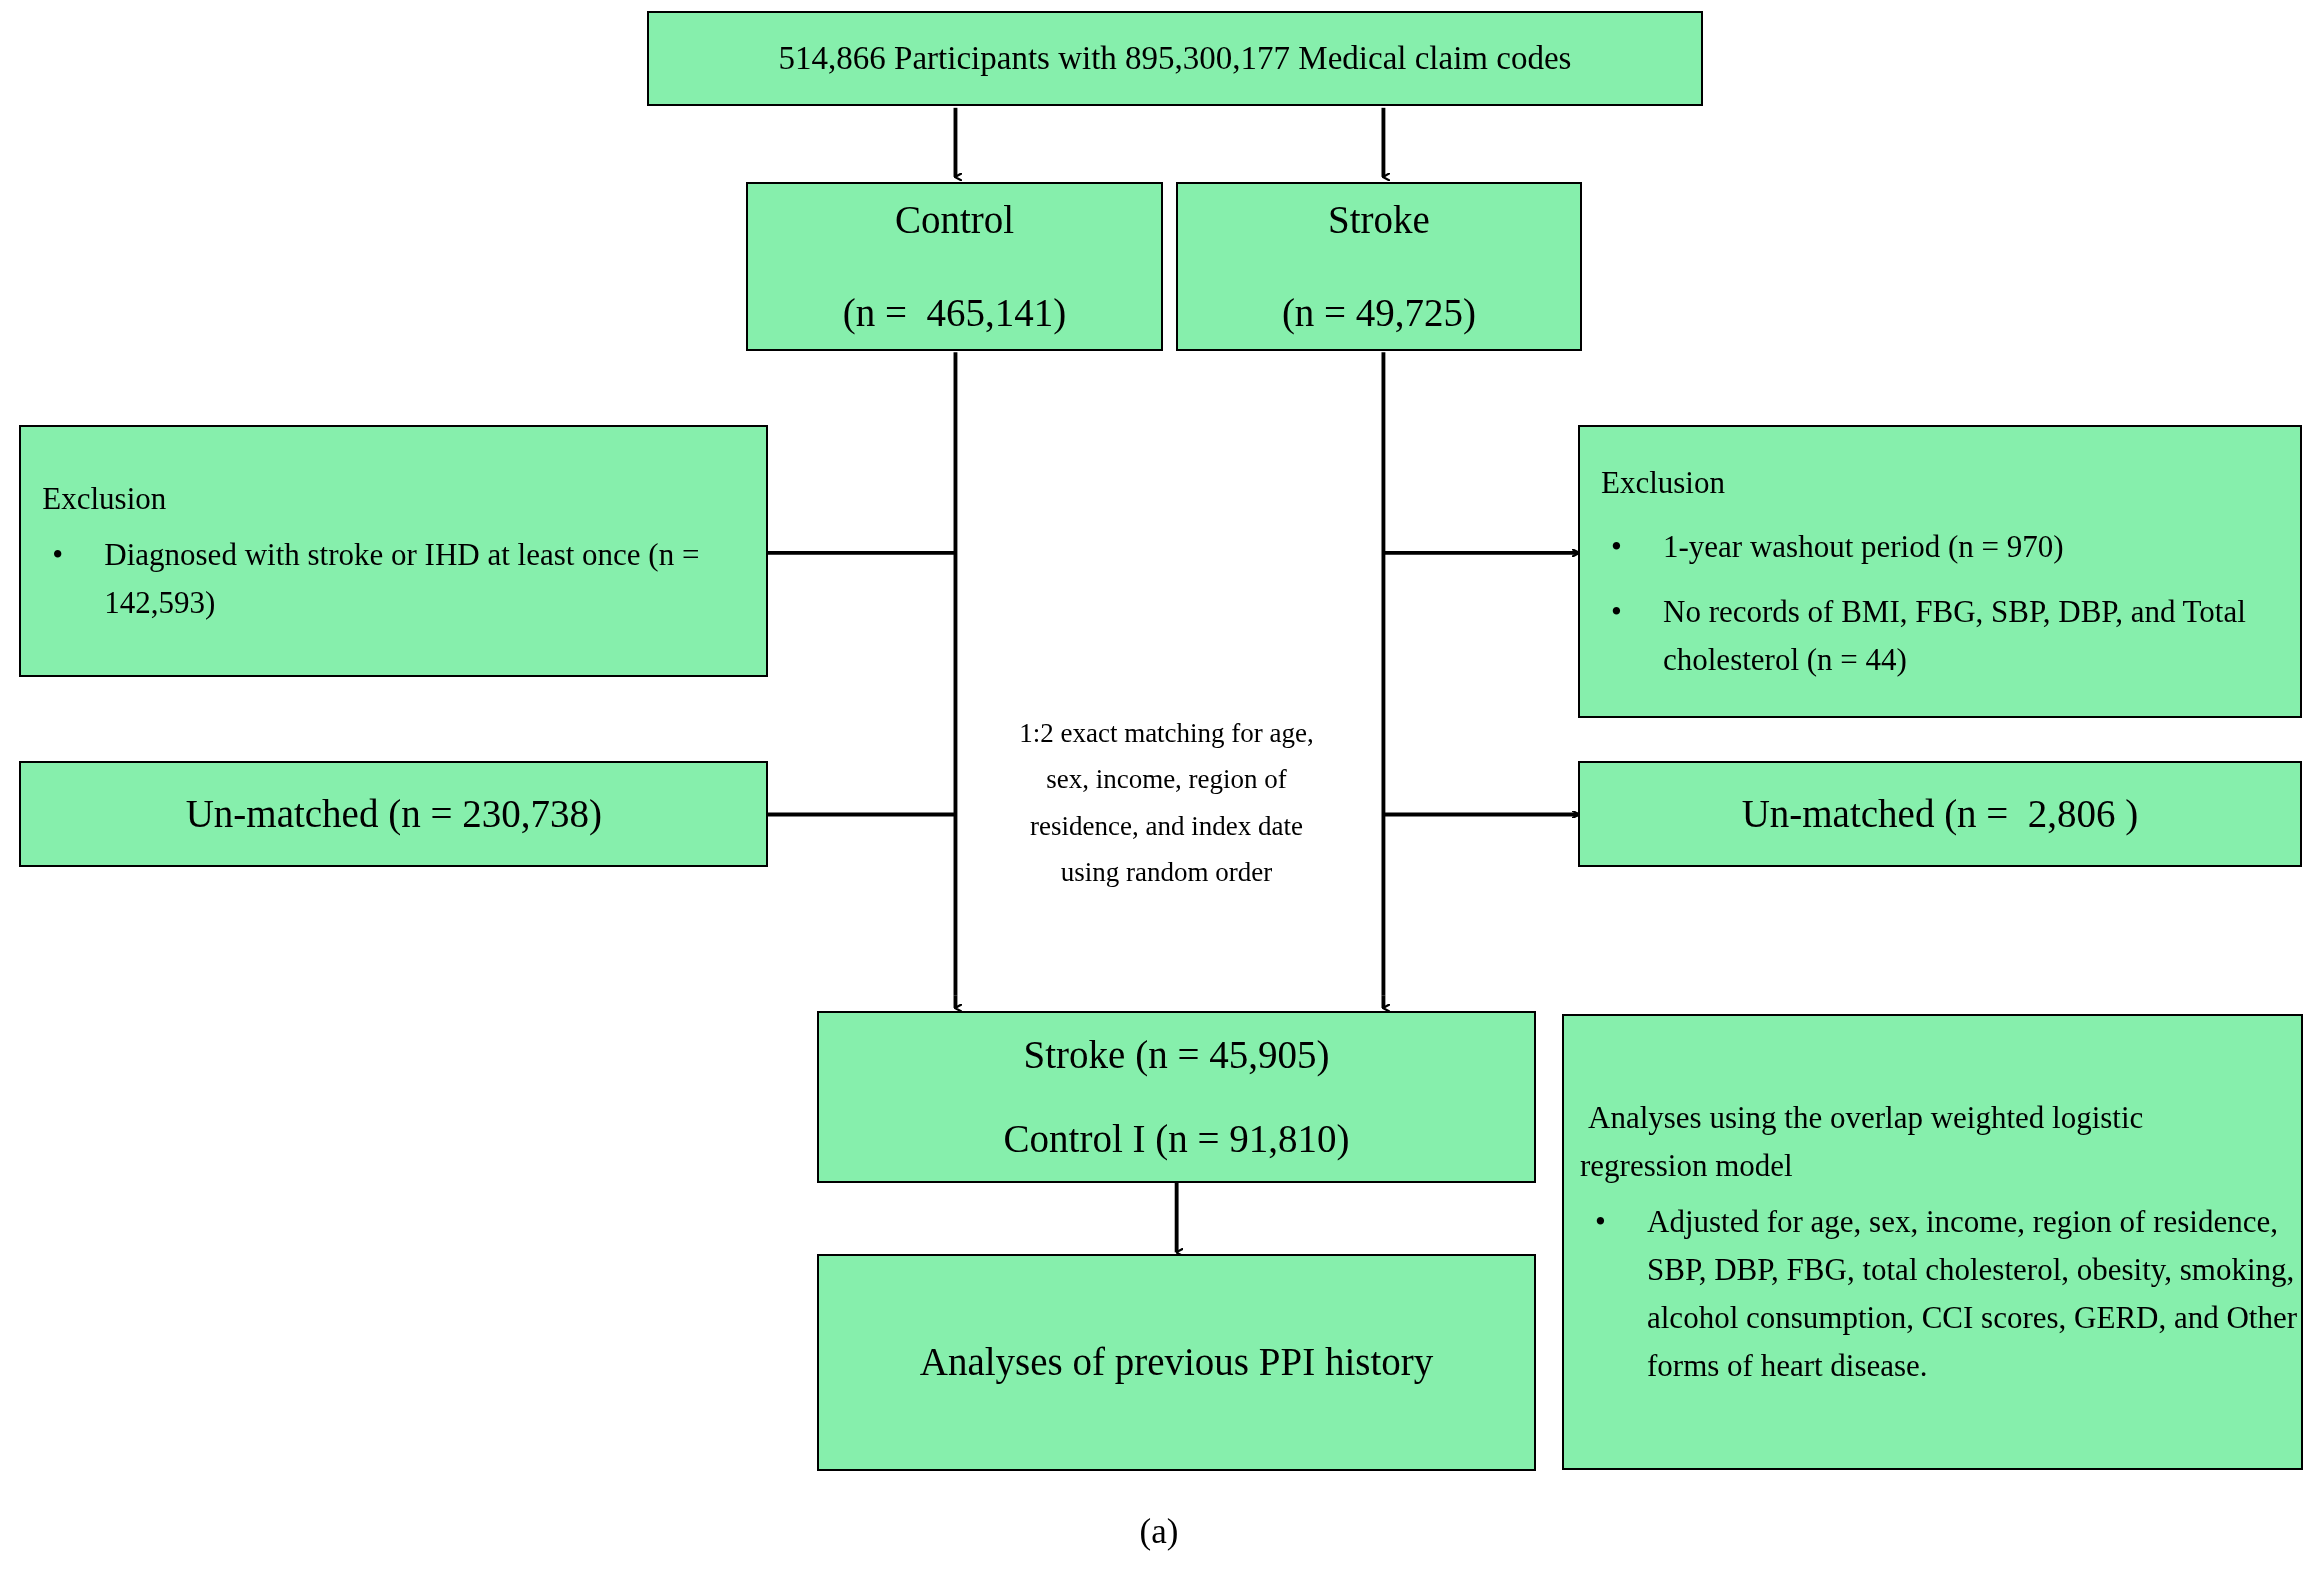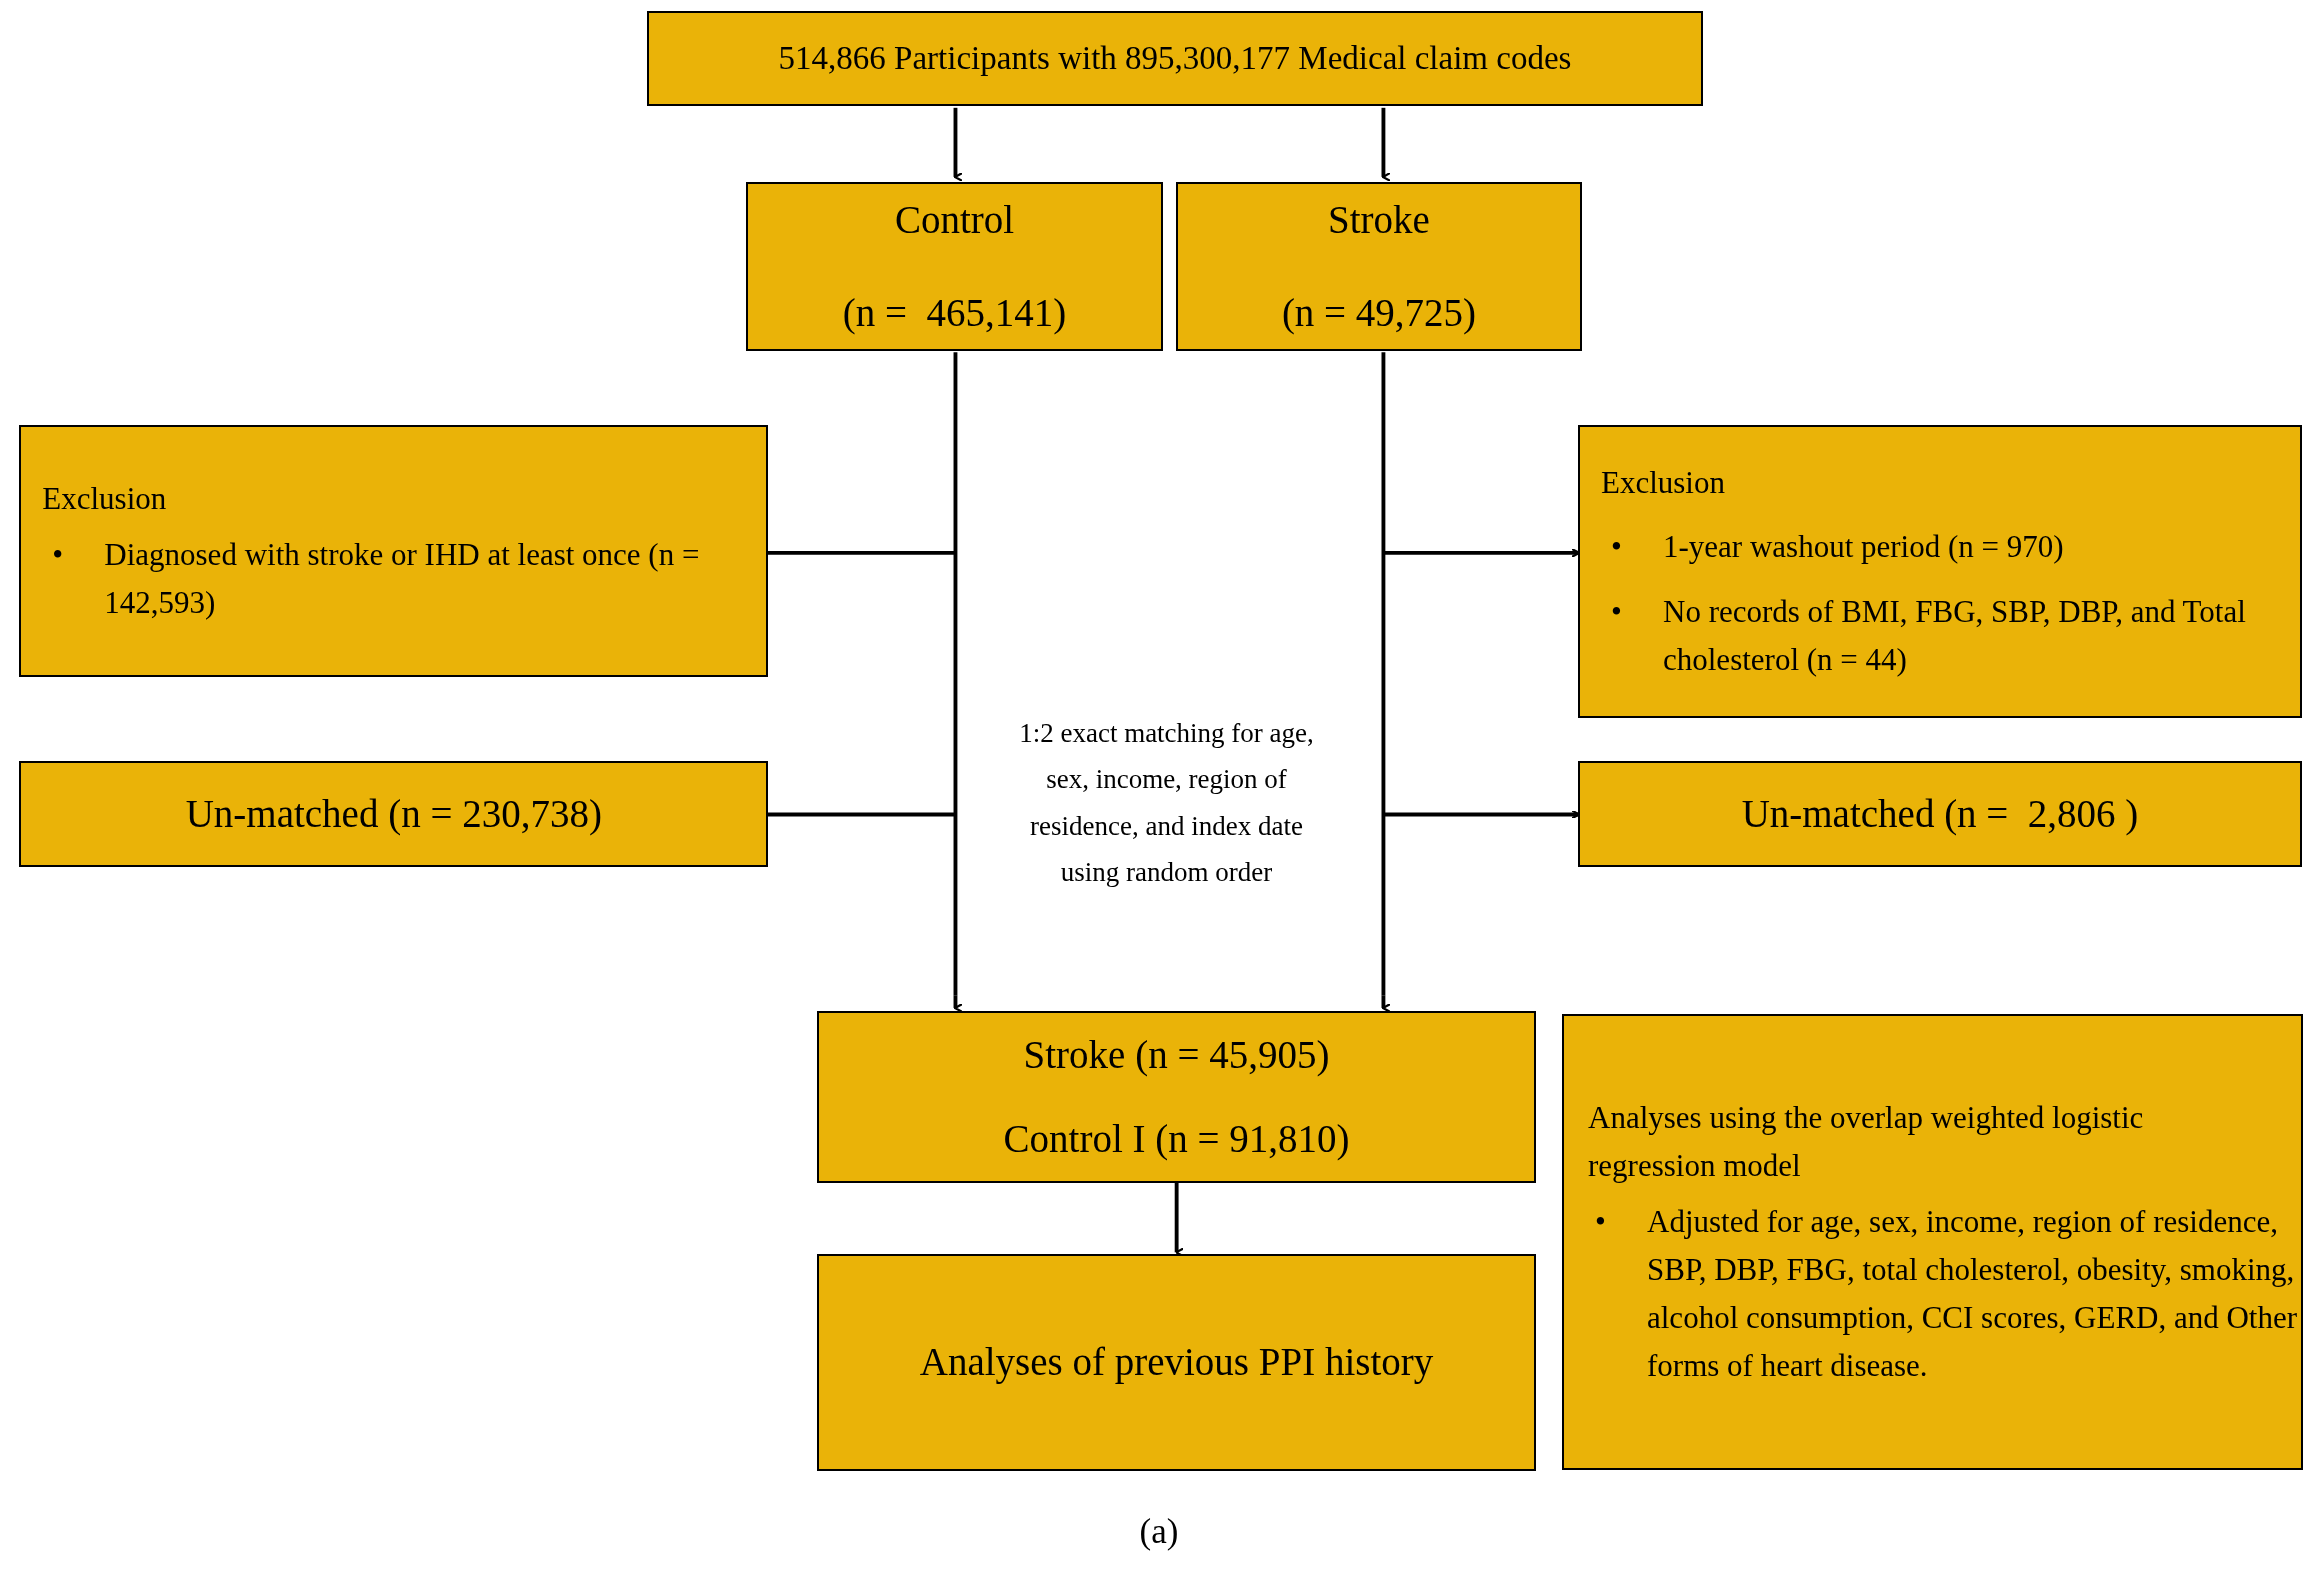--- a/index.html
+++ b/index.html
@@ -22,21 +22,21 @@
     left: 0;
     top: 0;
     width: 2319px;
     height: 1583px;
     pointer-events: none;
   }
   .node {
     position: absolute;
     box-sizing: border-box;
     border: 2.8px solid #000000;
-    background: #eab308;
+    background: #86efac;
     display: flex;
     flex-direction: column;
     justify-content: center;
     color: #000000;
     line-height: 1.55;
   }
   .node.center  { align-items: center; text-align: center; }
   .node.leftal  { align-items: flex-start; text-align: left; }
 
   .t { display: block; white-space: pre; }
@@ -194,21 +194,21 @@
     <span class="t fs-md" style="margin-top:24px;">Control I (n = 91,810)</span>
   </div>
 
   <div class="node center pad-lr" style="left:817px; top:1254px; width:719px; height:217px;">
     <span class="t fs-md">Analyses of previous PPI history</span>
   </div>
 
   <div class="node leftal" style="left:1562px; top:1014px; width:741px; height:456px;">
     <div class="blk">
       <div class="hdr" style="padding-left:24px;">Analyses using the overlap weighted logistic</div>
-      <div class="hdr" style="padding-left:24px;">regression model</div>
+      <div class="hdr" style="padding-left:16px;">regression model</div>
       <ul class="bullets">
         <li>Adjusted for age, sex, income, region of residence, SBP, DBP, FBG, total cholesterol, obesity, smoking, alcohol consumption, CCI scores, GERD, and Other forms of heart disease.</li>
       </ul>
     </div>
   </div>
 
   <div class="figlabel" style="left:1076px; top:1512px; width:166px;">(a)</div>
 
 </div>
 

